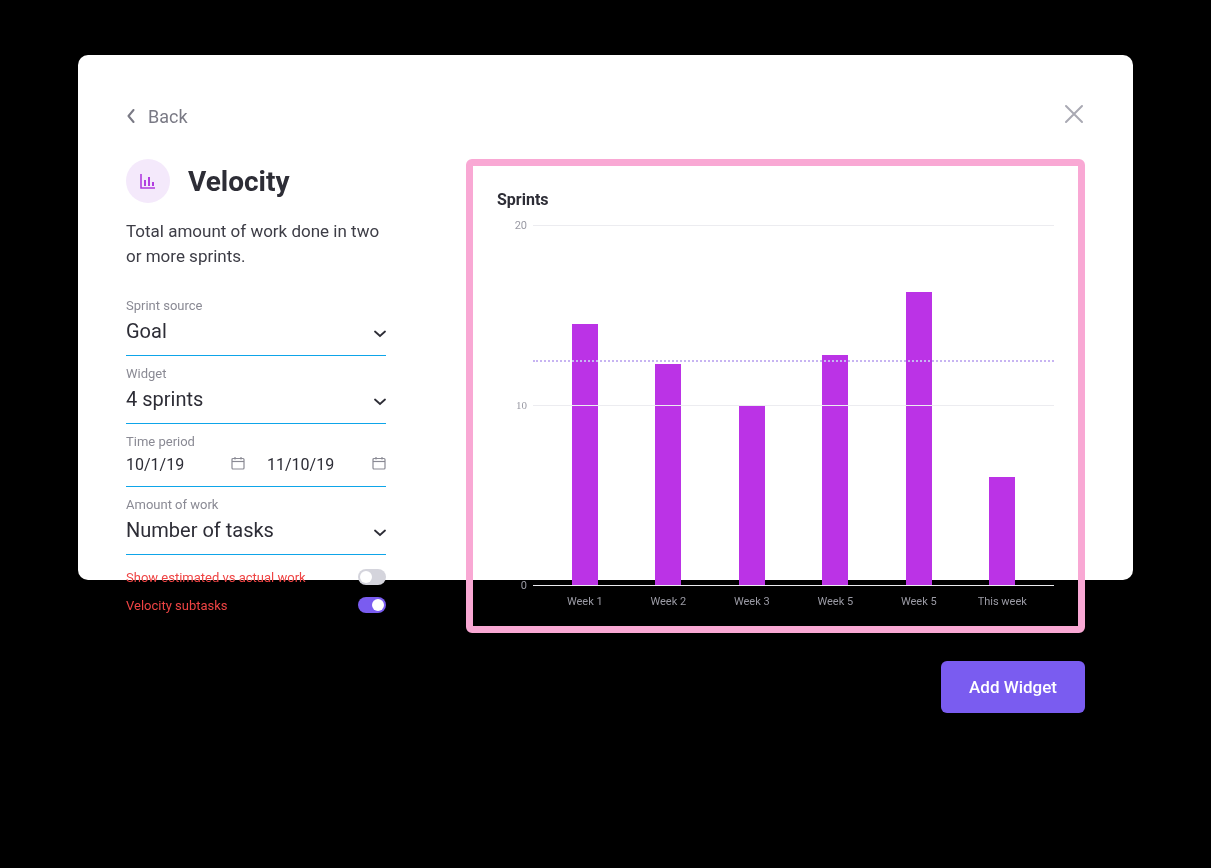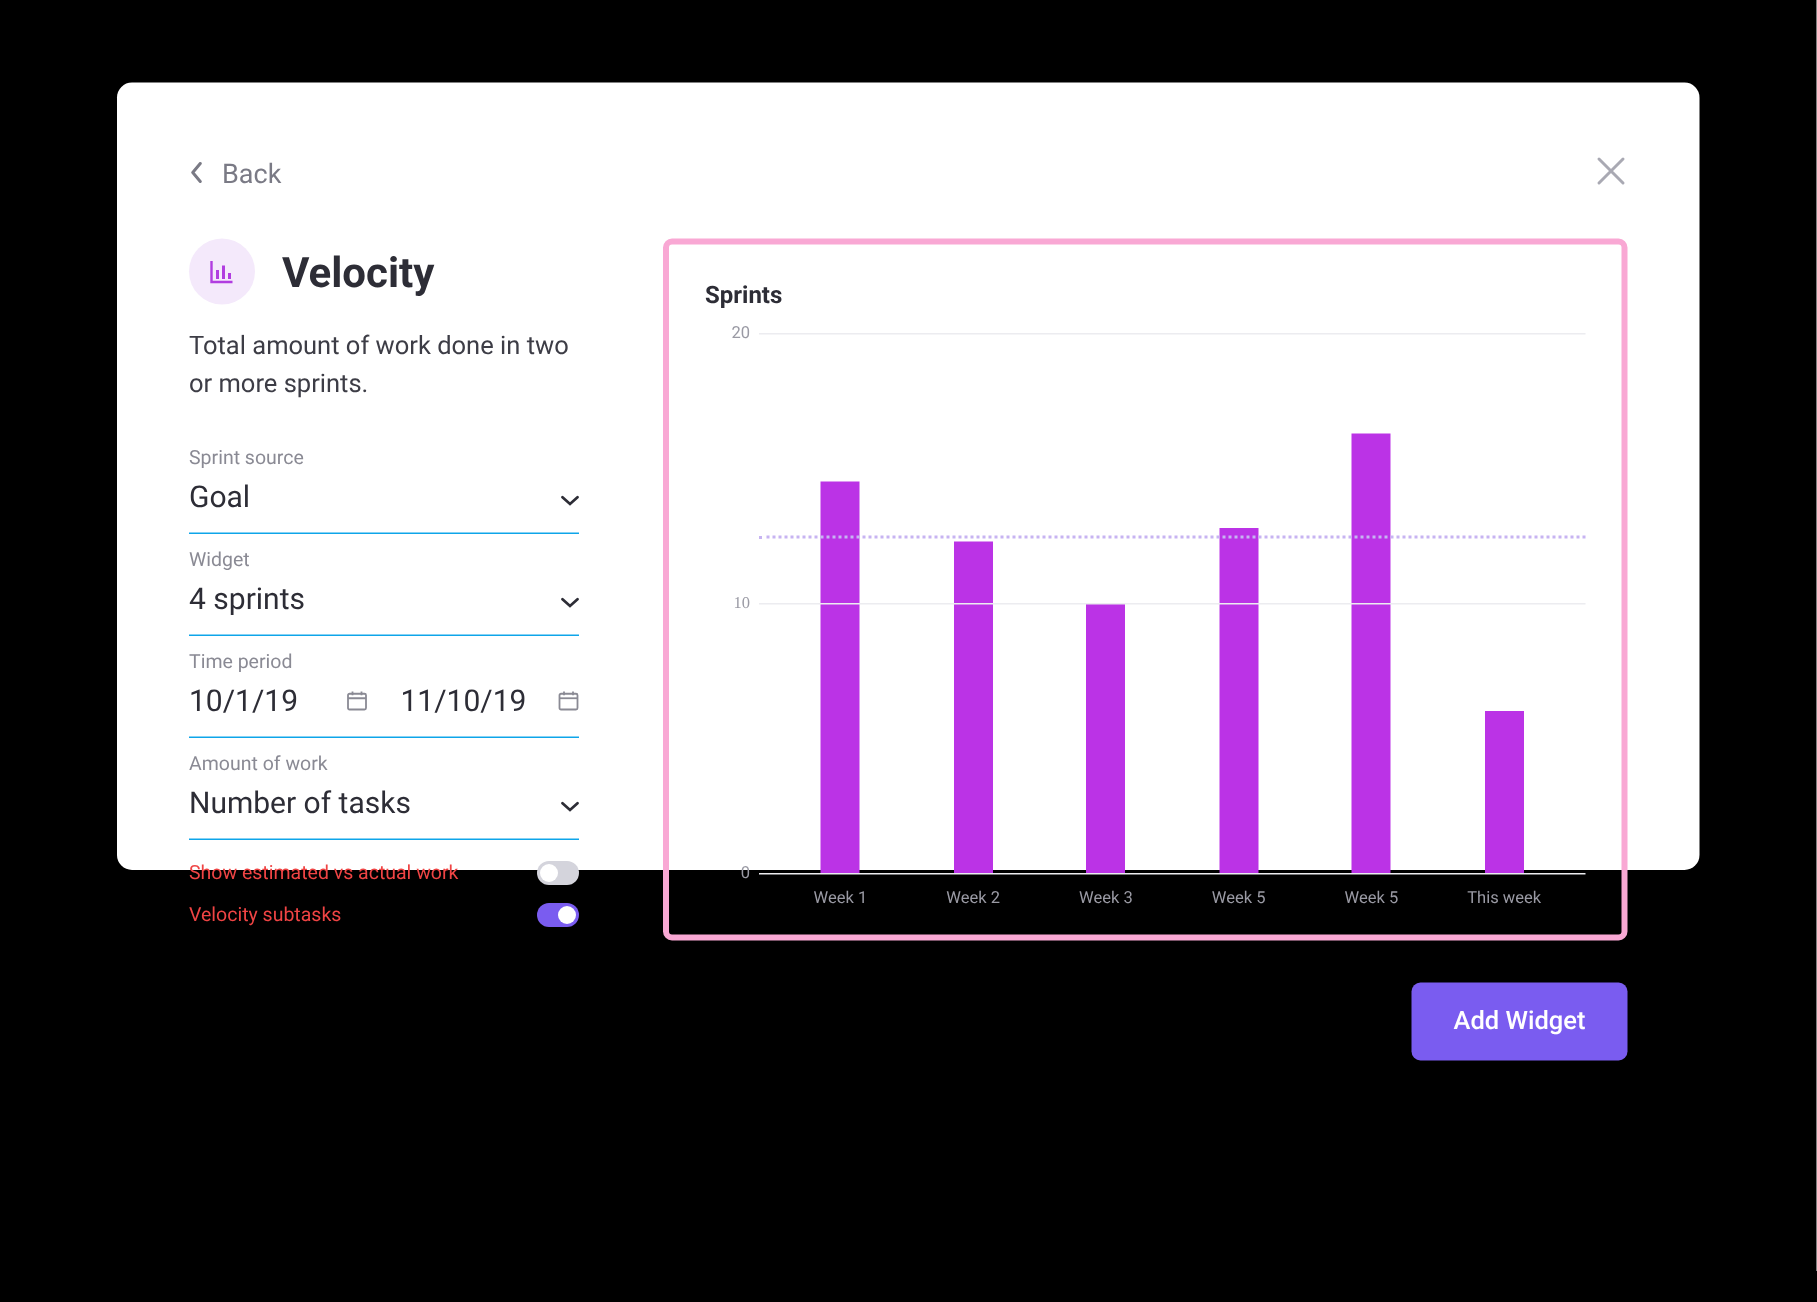--- a/index.html
+++ b/index.html
@@ -15,33 +15,33 @@
   .heading{display:flex;align-items:center;gap:18px;margin-bottom:16px;}
   .icon-badge{width:44px;height:44px;border-radius:50%;background:#f4e9fb;display:flex;align-items:center;justify-content:center;color:#b13de0;}
   .icon-badge svg{width:18px;height:18px;}
   h1{font-size:28px;font-weight:700;color:#2d2d36;}
   .desc{font-size:17px;line-height:1.45;color:#3d3d46;margin-bottom:20px;}
   .field{border-bottom:1px solid #0ea5e9;padding:10px 0 12px;}
   .field-label{font-size:13px;color:#8a8a94;margin-bottom:6px;}
   .select{display:flex;align-items:center;justify-content:space-between;font-size:20px;color:#2d2d36;cursor:pointer;}
   .select svg{width:12px;height:8px;color:#2d2d36;}
   .dates{display:flex;gap:22px;}
-  .date{flex:1;display:flex;align-items:flex-start;justify-content:space-between;font-size:20px;color:#2d2d36;cursor:pointer;}
+  .date{flex:1;display:flex;align-items:flex-start;justify-content:space-between;font-size:16px;color:#2d2d36;cursor:pointer;}
   .cal-icon{color:#8a8a94;}
   .cal-icon svg{width:14px;height:14px;}
   .toggle-row{display:flex;align-items:center;justify-content:space-between;padding-top:14px;font-size:13px;color:#ef4444;}
   .toggle-row + .toggle-row{padding-top:12px;}
   .toggle{width:28px;height:16px;border-radius:10px;position:relative;cursor:pointer;}
   .toggle .knob{width:12px;height:12px;border-radius:50%;background:#fff;position:absolute;top:2px;}
   .toggle.off{background:#d4d4dc;}
   .toggle.off .knob{left:2px;}
   .toggle.on{background:#7a5cf0;}
   .toggle.on .knob{left:14px;}
   .right{flex:1;display:flex;flex-direction:column;}
-  .chart-card{border:4px solid #f9a8d4;border-radius:6px;padding:24px 24px 18px;flex:0 0 auto;}
+  .chart-card{border:7px solid #f9a8d4;border-radius:6px;padding:24px 24px 18px;flex:0 0 auto;margin-left:24px;}
   .chart-title{font-size:16px;font-weight:700;color:#2d2d36;margin-bottom:16px;}
   .chart-body{display:flex;height:360px;}
   .y-axis{width:36px;position:relative;font-size:11px;color:#9a9aa4;}
   .ytick{position:absolute;right:6px;transform:translateY(-50%);}  
   .plot{flex:1;position:relative;border-left:none;}
   .grid-line{position:absolute;left:0;right:0;height:1px;background:#ececf0;}
   .dashed{border-top:2px dotted #c7b4f2;background:none;height:0;}
   .bars{position:absolute;left:0;right:0;bottom:0;top:0;display:flex;align-items:flex-end;justify-content:space-around;padding:0 10px;}
   .bar{width:26px;background:#bb33e6;border-radius:0;}
   .x-axis{display:flex;justify-content:space-around;padding:10px 10px 0 46px;font-size:11px;color:#9a9aa4;}

